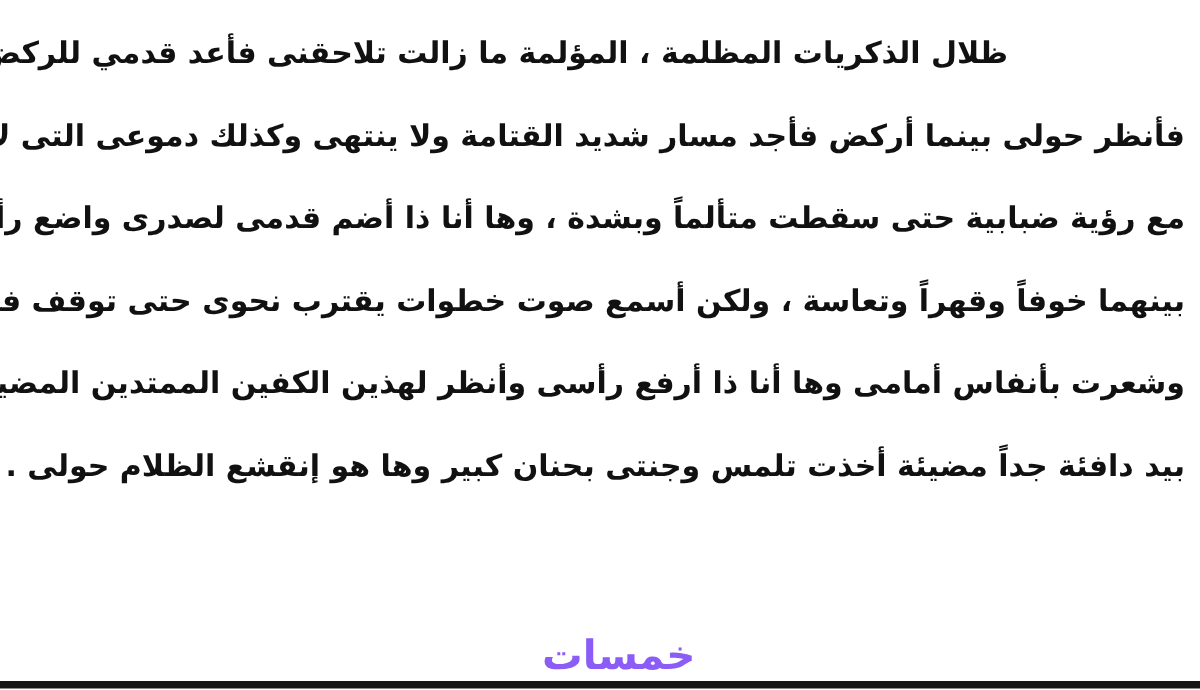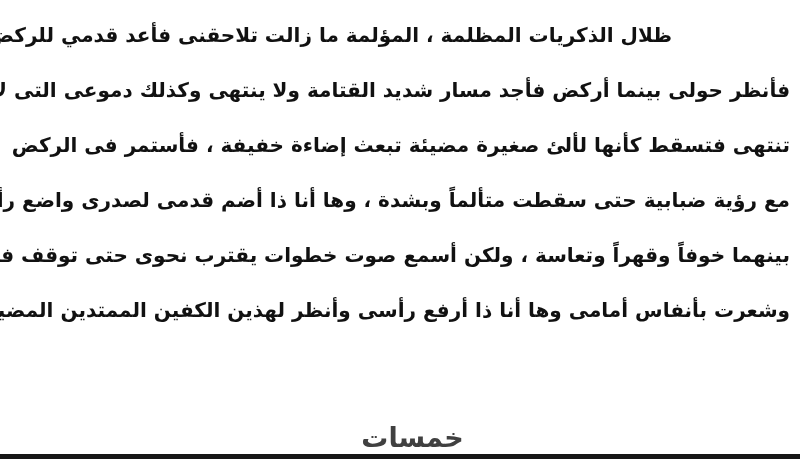--- a/index.html
+++ b/index.html
@@ -39,44 +39,44 @@
   }
   .watermark {
     position: absolute;
     left: 340px;
     top: 422px;
     width: 145px;
     direction: rtl;
     text-align: center;
     font-weight: bold;
     font-size: 27px;
-    color: #404040;
+    color: #8b5cf6;
     letter-spacing: 2px;
     user-select: none;
   }
   .bottom-bar {
     position: absolute;
     left: 0;
     right: 0;
     bottom: 1px;
     height: 5px;
     background: #161616;
   }
 </style>
 </head>
 <body>
 
 <div class="page">
 
   <div class="doc">
     <div class="line first">ظلال الذكريات المظلمة ، المؤلمة ما زالت تلاحقنى فأعد قدمي للركض بعيداً عنها !</div>
     <div class="line">فأنظر حولى بينما أركض فأجد مسار شديد القتامة ولا ينتهى وكذلك دموعى التى لا</div>
-    <div class="line">تنتهى فتسقط كأنها لألئ صغيرة مضيئة تبعث إضاءة خفيفة ، فأستمر فى الركض</div>
     <div class="line">مع رؤية ضبابية حتى سقطت متألماً وبشدة ، وها أنا ذا أضم قدمى لصدرى واضع رأسى</div>
     <div class="line">بينهما خوفاً وقهراً وتعاسة ، ولكن أسمع صوت خطوات يقترب نحوى حتى توقف فجأة</div>
     <div class="line">وشعرت بأنفاس أمامى وها أنا ذا أرفع رأسى وأنظر لهذين الكفين الممتدين المضيئين</div>
+    <div class="line">بيد دافئة جداً مضيئة أخذت تلمس وجنتى بحنان كبير وها هو إنقشع الظلام حولى .</div>
   </div>
 
   <div class="watermark">خمسات</div>
 
   <div class="bottom-bar"></div>
 
 </div>
 
 </body></html>

